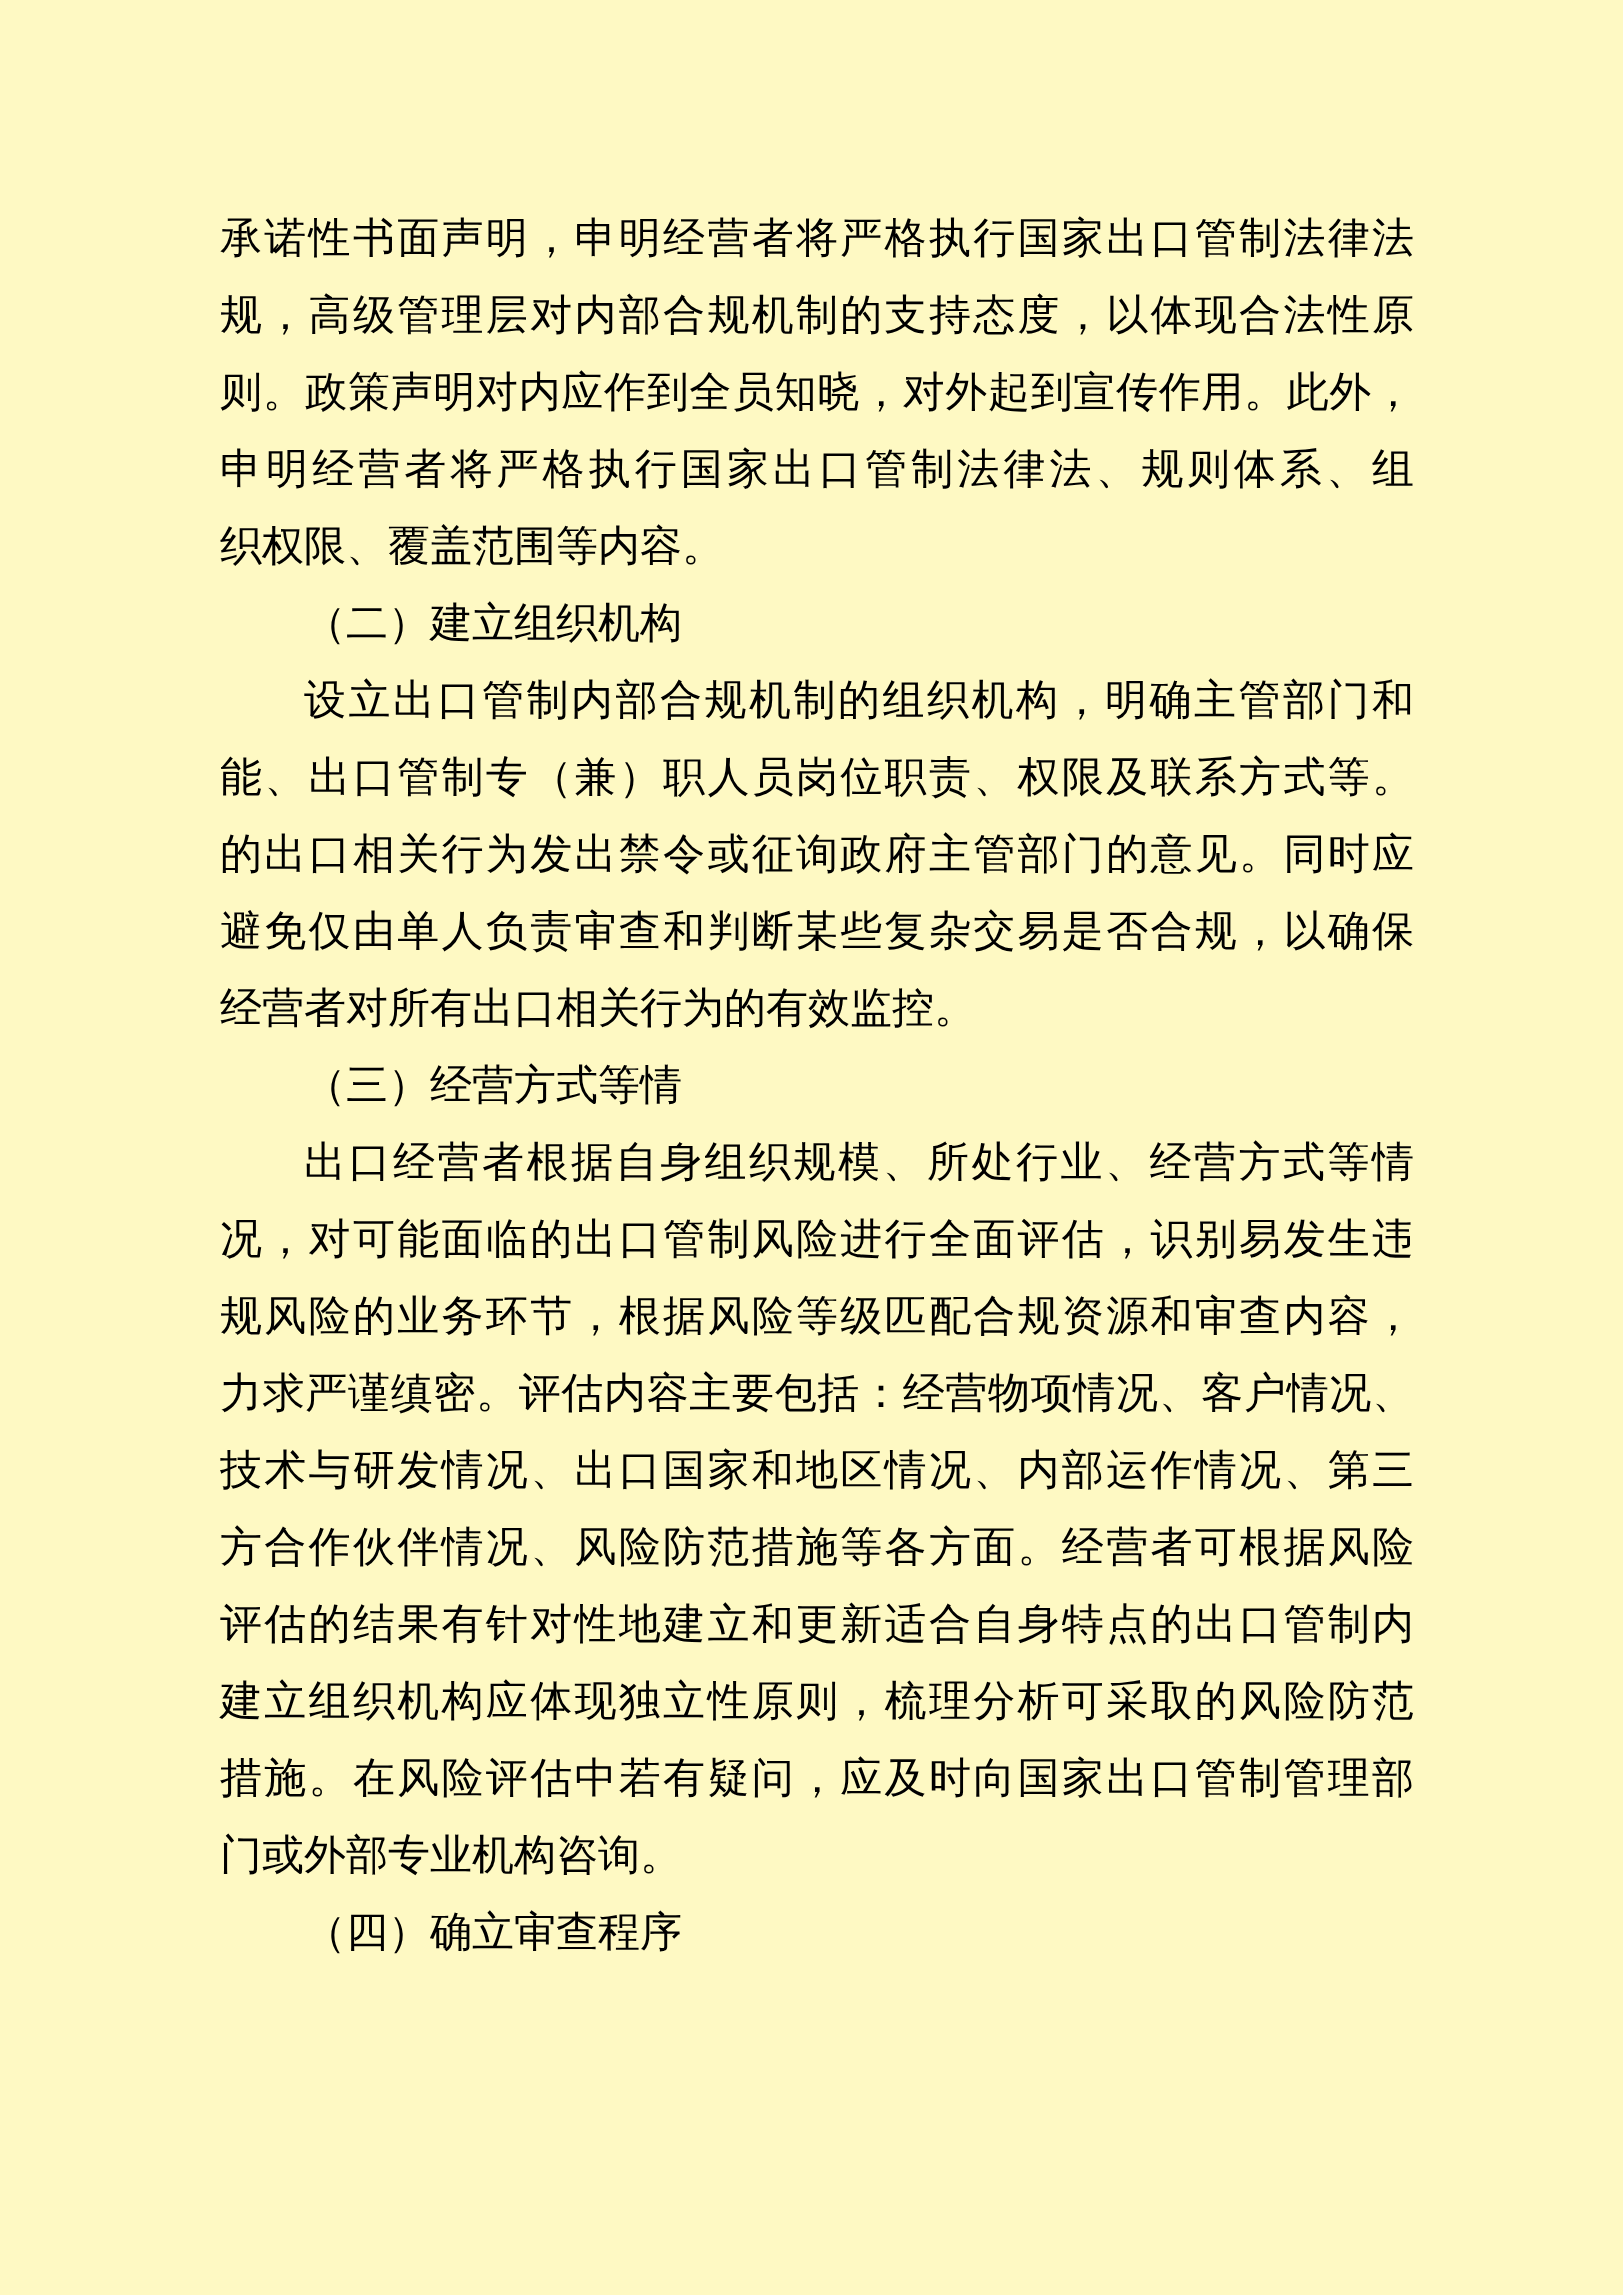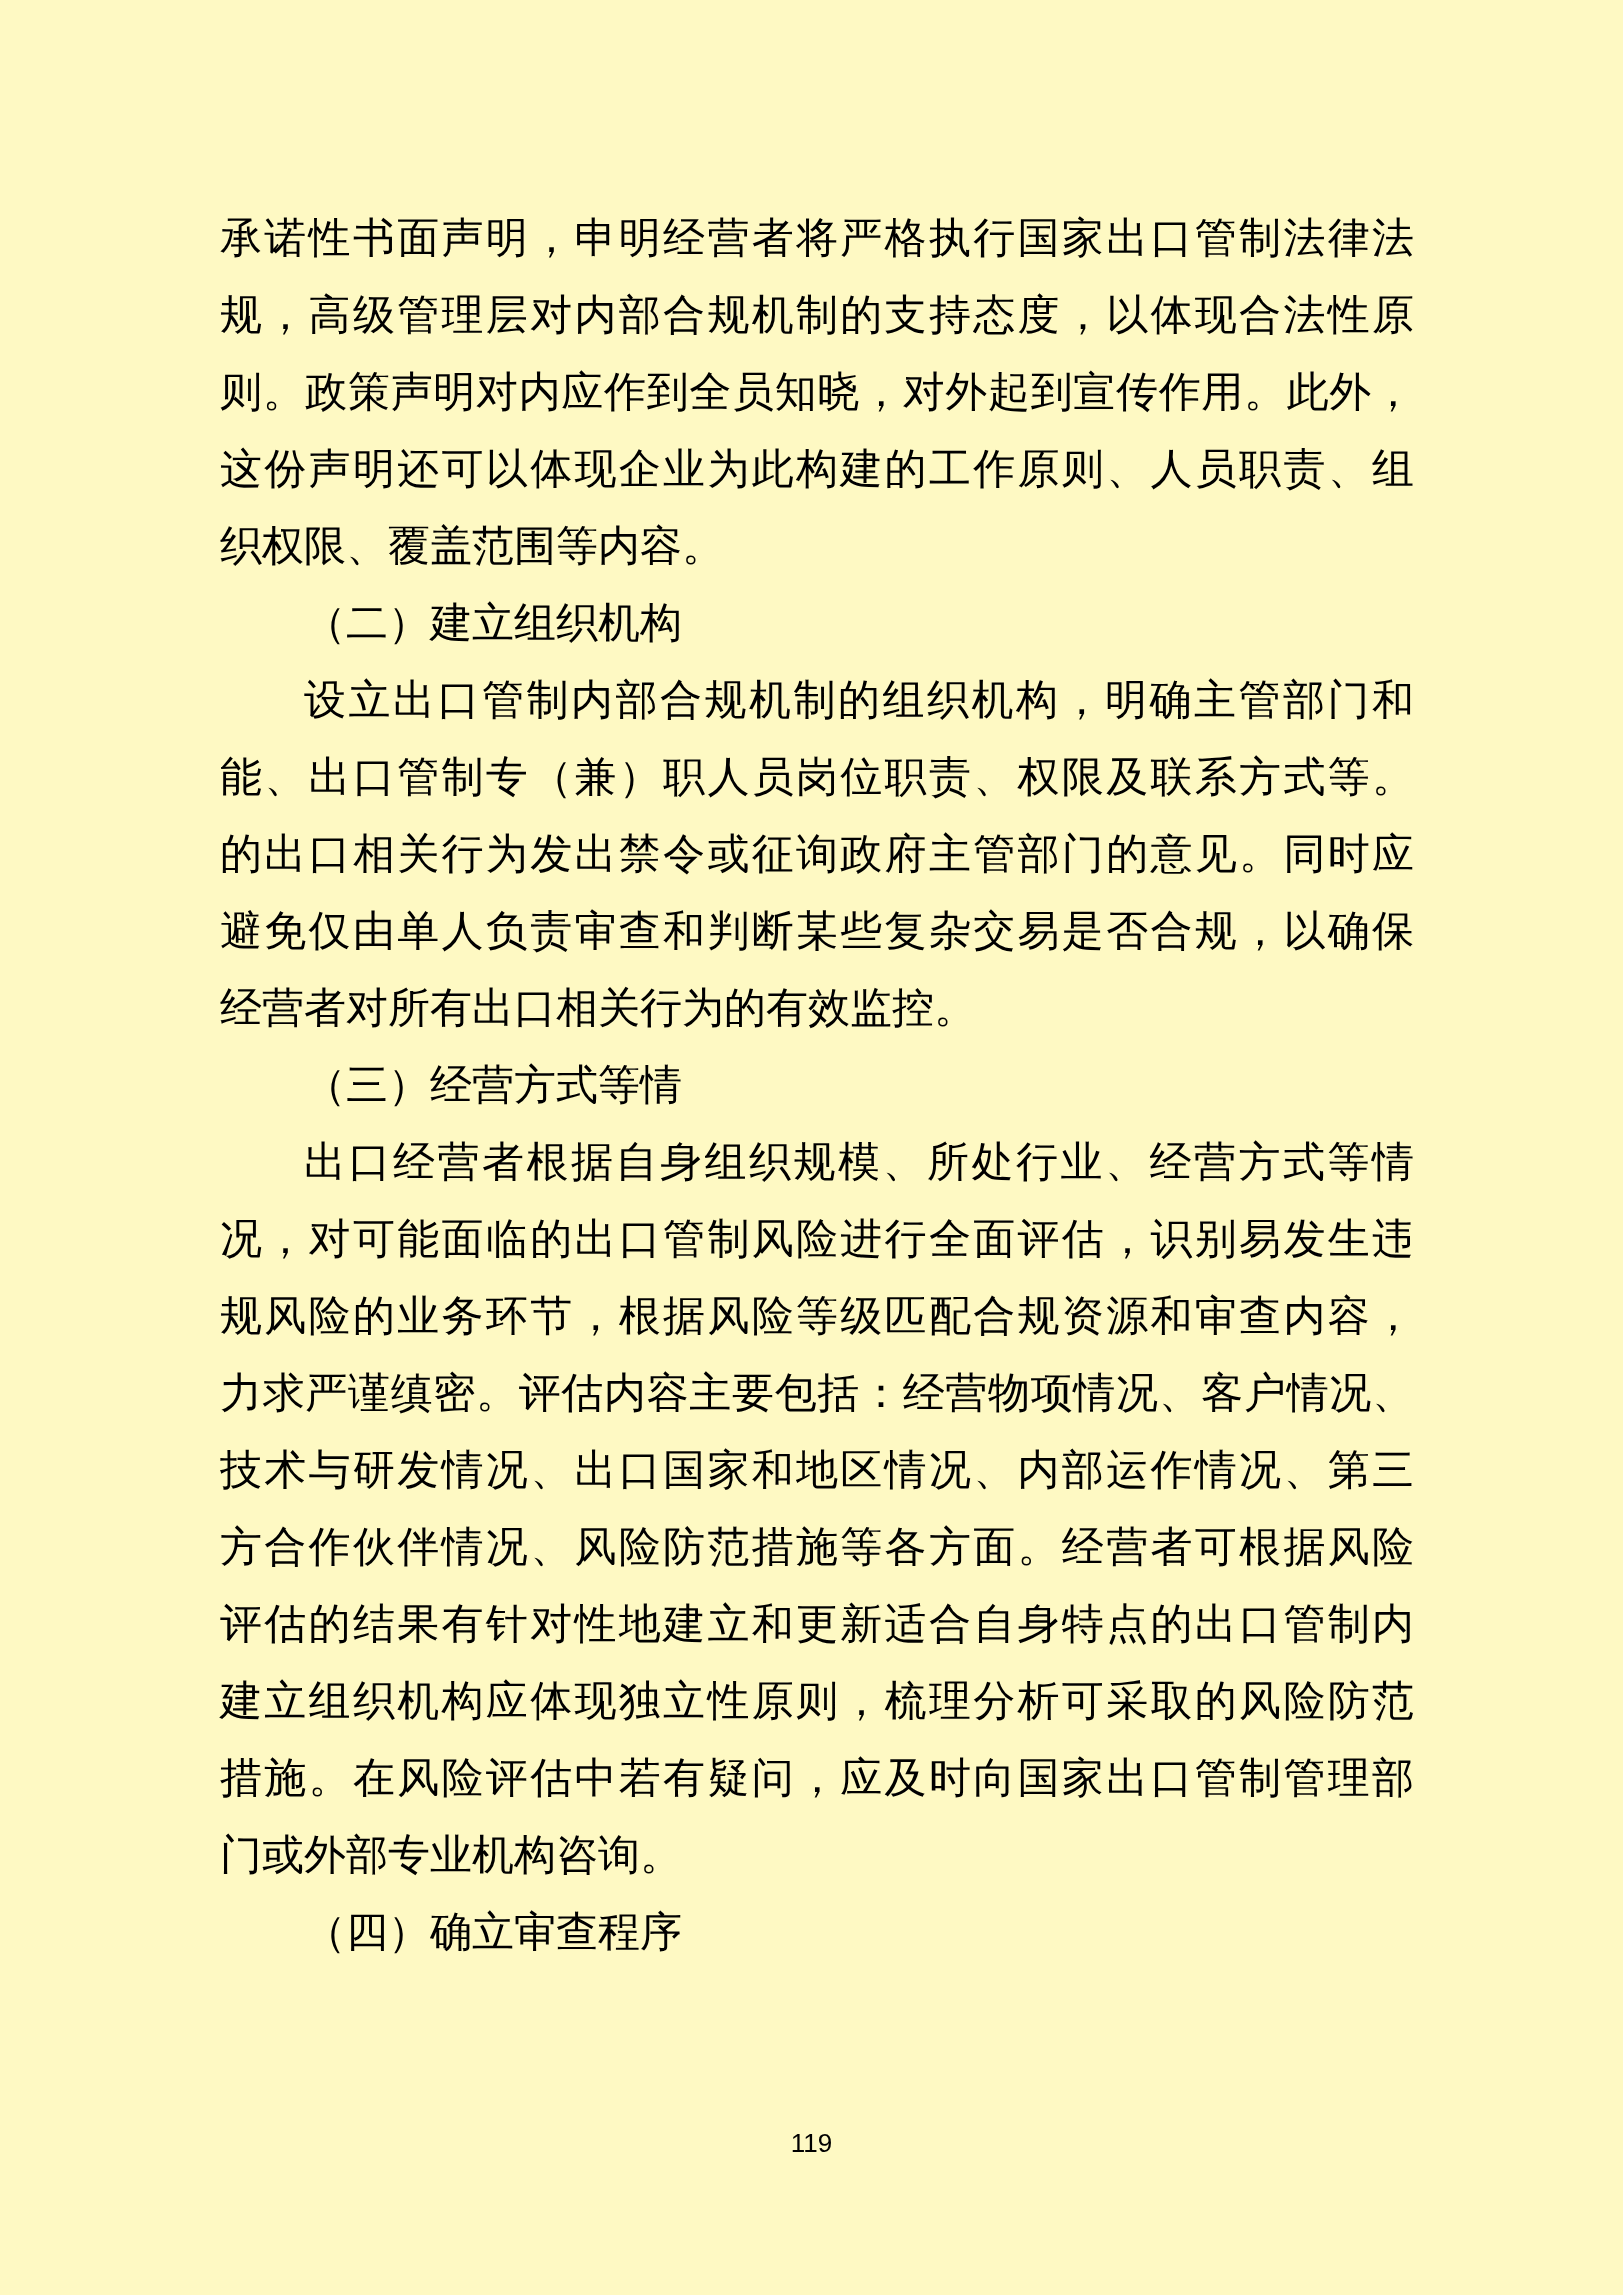--- a/index.html
+++ b/index.html
@@ -61,21 +61,21 @@
   }
 </style>
 </head>
 <body>
 
 <div class="page">
   <div class="content">
     <div class="ln">承诺性书面声明，申明经营者将严格执行国家出口管制法律法</div>
     <div class="ln">规，高级管理层对内部合规机制的支持态度，以体现合法性原</div>
     <div class="ln">则。政策声明对内应作到全员知晓，对外起到宣传作用。此外，</div>
-    <div class="ln">这份声明还可以体现企业为此构建的工作原则、人员职责、组</div>
+    <div class="ln">申明经营者将严格执行国家出口管制法律法、规则体系、组</div>
     <div class="ln last">织权限、覆盖范围等内容。</div>
     <div class="ln hd">（二）建立组织机构</div>
     <div class="ln first">设立出口管制内部合规机制的组织机构，明确主管部门和</div>
     <div class="ln">能、出口管制专（兼）职人员岗位职责、权限及联系方式等。</div>
     <div class="ln">的出口相关行为发出禁令或征询政府主管部门的意见。同时应</div>
     <div class="ln">避免仅由单人负责审查和判断某些复杂交易是否合规，以确保</div>
     <div class="ln last">经营者对所有出口相关行为的有效监控。</div>
     <div class="ln hd">（三）经营方式等情</div>
     <div class="ln first">出口经营者根据自身组织规模、所处行业、经营方式等情</div>
     <div class="ln">况，对可能面临的出口管制风险进行全面评估，识别易发生违</div>
@@ -83,17 +83,14 @@
     <div class="ln">力求严谨缜密。评估内容主要包括：经营物项情况、客户情况、</div>
     <div class="ln">技术与研发情况、出口国家和地区情况、内部运作情况、第三</div>
     <div class="ln">方合作伙伴情况、风险防范措施等各方面。经营者可根据风险</div>
     <div class="ln">评估的结果有针对性地建立和更新适合自身特点的出口管制内</div>
     <div class="ln">建立组织机构应体现独立性原则，梳理分析可采取的风险防范</div>
     <div class="ln">措施。在风险评估中若有疑问，应及时向国家出口管制管理部</div>
     <div class="ln last">门或外部专业机构咨询。</div>
     <div class="ln hd">（四）确立审查程序</div>
   </div>
 
-  <div class="footer">
-    <span>119</span>
-  </div>
 </div>
 
 
 </body></html>

